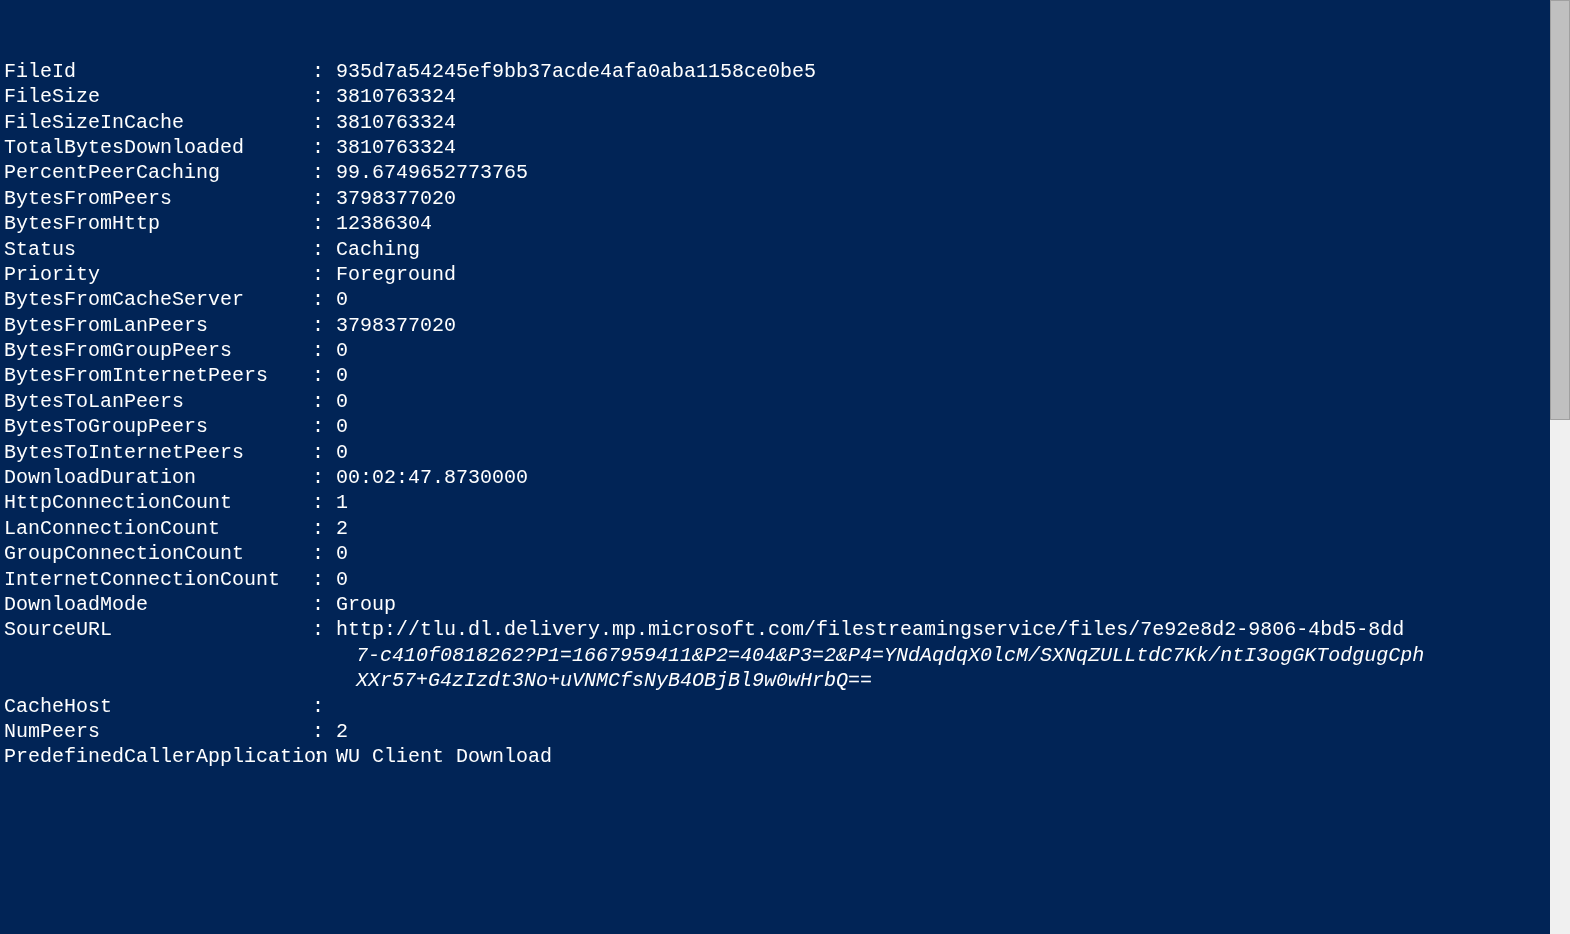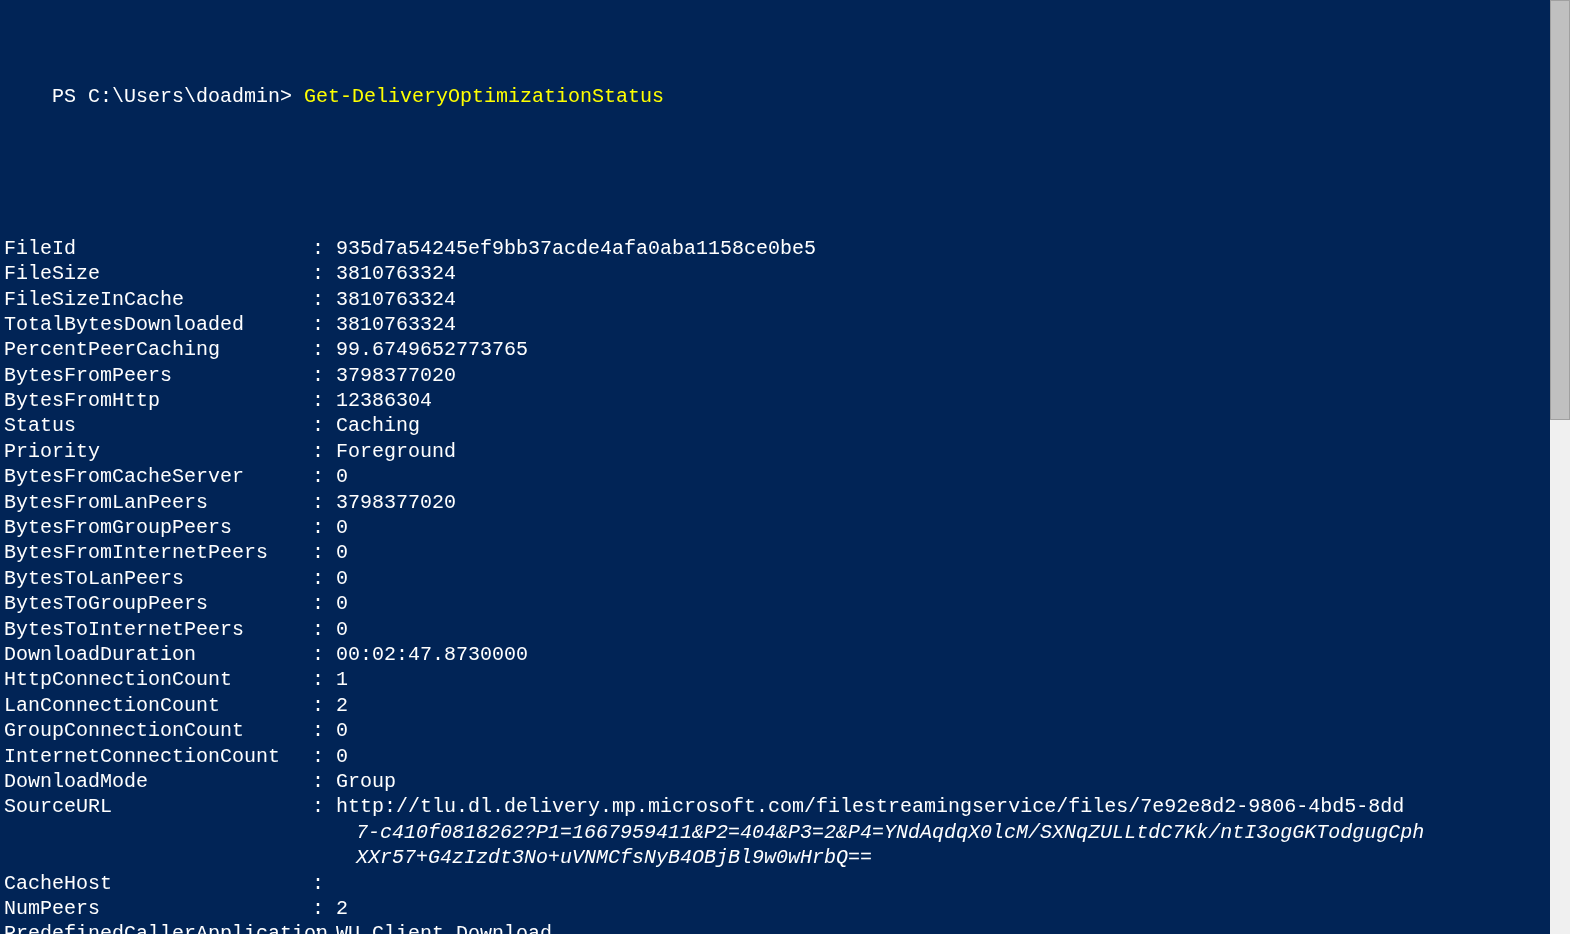--- a/index.html
+++ b/index.html
@@ -73,21 +73,18 @@
       width: 20px;
       height: 420px;
       background: #c0c0c0;
       border: 1px solid #a0a0a0;
     }
   </style>
 </head>
 <body>
 
 <div class="terminal">
-  <div class="prompt-line">
-    <span class="prompt">PS C:\Users\doadmin&gt; </span><span class="command">Get-DeliveryOptimizationStatus</span>
-  </div>
   <div id="rows-container"><div class="output-row"><span class="key">FileId</span><span class="sep">: </span><span class="val">935d7a54245ef9bb37acde4afa0aba1158ce0be5</span></div><div class="output-row"><span class="key">FileSize</span><span class="sep">: </span><span class="val">3810763324</span></div><div class="output-row"><span class="key">FileSizeInCache</span><span class="sep">: </span><span class="val">3810763324</span></div><div class="output-row"><span class="key">TotalBytesDownloaded</span><span class="sep">: </span><span class="val">3810763324</span></div><div class="output-row"><span class="key">PercentPeerCaching</span><span class="sep">: </span><span class="val">99.6749652773765</span></div><div class="output-row"><span class="key">BytesFromPeers</span><span class="sep">: </span><span class="val">3798377020</span></div><div class="output-row"><span class="key">BytesFromHttp</span><span class="sep">: </span><span class="val">12386304</span></div><div class="output-row"><span class="key">Status</span><span class="sep">: </span><span class="val">Caching</span></div><div class="output-row"><span class="key">Priority</span><span class="sep">: </span><span class="val">Foreground</span></div><div class="output-row"><span class="key">BytesFromCacheServer</span><span class="sep">: </span><span class="val">0</span></div><div class="output-row"><span class="key">BytesFromLanPeers</span><span class="sep">: </span><span class="val">3798377020</span></div><div class="output-row"><span class="key">BytesFromGroupPeers</span><span class="sep">: </span><span class="val">0</span></div><div class="output-row"><span class="key">BytesFromInternetPeers</span><span class="sep">: </span><span class="val">0</span></div><div class="output-row"><span class="key">BytesToLanPeers</span><span class="sep">: </span><span class="val">0</span></div><div class="output-row"><span class="key">BytesToGroupPeers</span><span class="sep">: </span><span class="val">0</span></div><div class="output-row"><span class="key">BytesToInternetPeers</span><span class="sep">: </span><span class="val">0</span></div><div class="output-row"><span class="key">DownloadDuration</span><span class="sep">: </span><span class="val">00:02:47.8730000</span></div><div class="output-row"><span class="key">HttpConnectionCount</span><span class="sep">: </span><span class="val">1</span></div><div class="output-row"><span class="key">LanConnectionCount</span><span class="sep">: </span><span class="val">2</span></div><div class="output-row"><span class="key">GroupConnectionCount</span><span class="sep">: </span><span class="val">0</span></div><div class="output-row"><span class="key">InternetConnectionCount</span><span class="sep">: </span><span class="val">0</span></div><div class="output-row"><span class="key">DownloadMode</span><span class="sep">: </span><span class="val">Group</span></div><div class="output-row"><span class="key">SourceURL</span><span class="sep">: </span><span class="val">http://tlu.dl.delivery.mp.microsoft.com/filestreamingservice/files/7e92e8d2-9806-4bd5-8dd</span></div><div class="continuation">7-c410f0818262?P1=1667959411&amp;P2=404&amp;P3=2&amp;P4=YNdAqdqX0lcM/SXNqZULLtdC7Kk/ntI3ogGKTodgugCph</div><div class="continuation">XXr57+G4zIzdt3No+uVNMCfsNyB4OBjBl9w0wHrbQ==</div><div class="output-row"><span class="key">CacheHost</span><span class="sep">: </span><span class="val"></span></div><div class="output-row"><span class="key">NumPeers</span><span class="sep">: </span><span class="val">2</span></div><div class="output-row"><span class="key">PredefinedCallerApplication</span><span class="sep">: </span><span class="val">WU Client Download</span></div></div>
 </div>
 
 <div class="scrollbar">
   <div class="scrollbar-thumb"></div>
 </div>
 
 </body></html>

